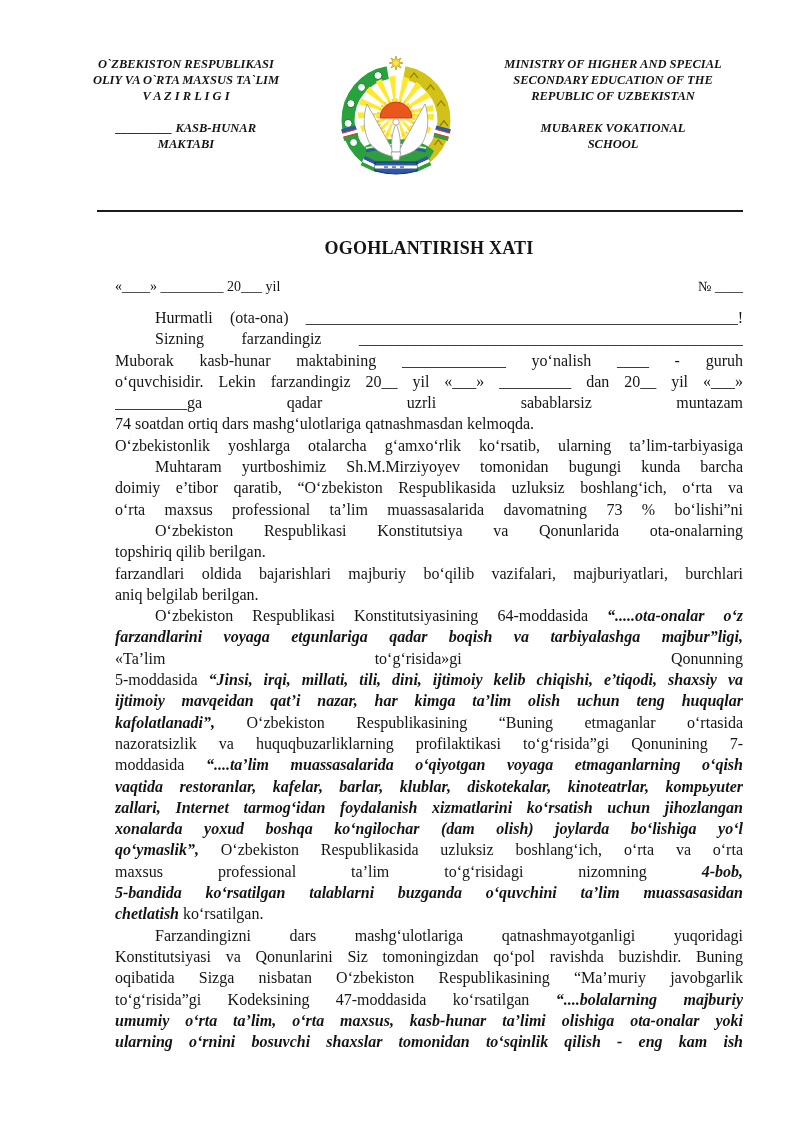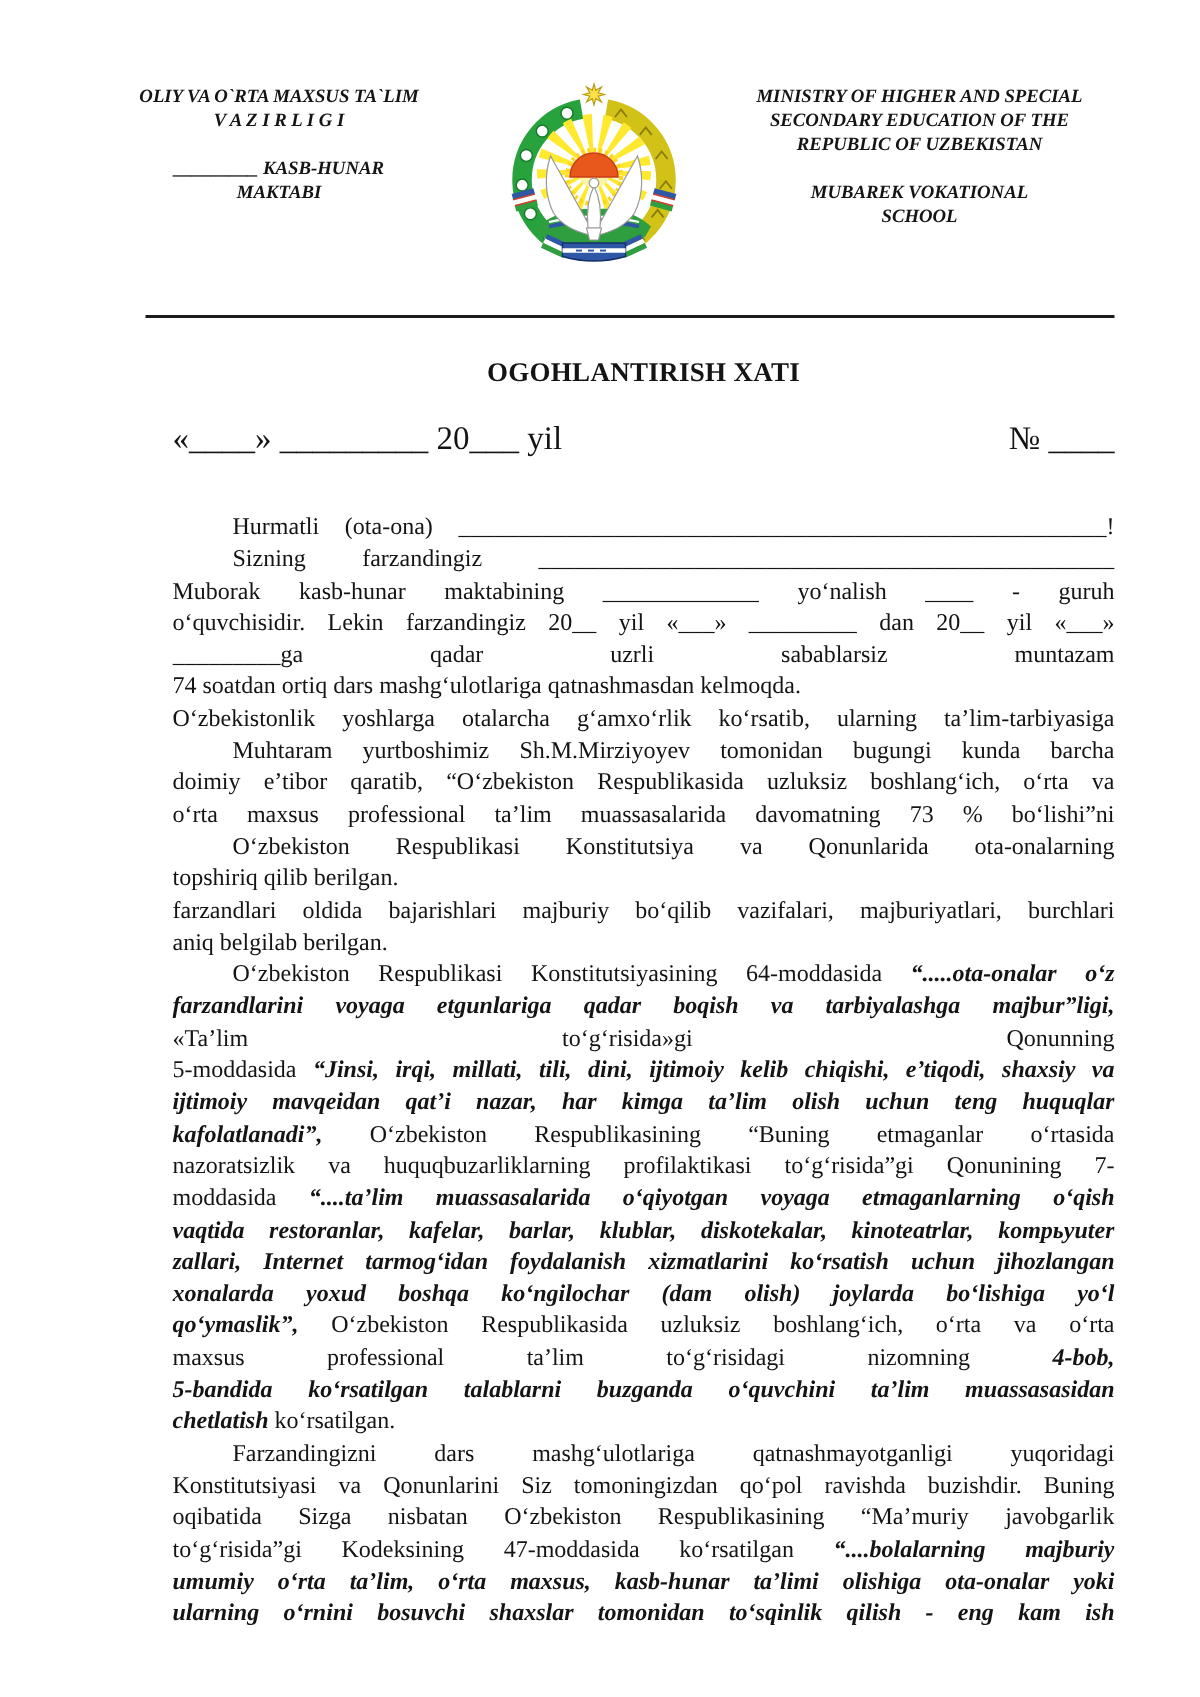--- a/index.html
+++ b/index.html
@@ -8,34 +8,35 @@
   .header{display:flex;justify-content:space-between;align-items:flex-start;
           padding:54px 54px 0 60px;height:124px;box-sizing:content-box;}
   .hblock{font-weight:bold;font-style:italic;font-size:12.5px;line-height:16px;
           text-align:center;padding-top:2px;}
   .hblock.left{width:252px;}
   .hblock.right{width:266px;}
   .emblem{width:132px;display:flex;justify-content:center;}
   .emblem svg{display:block;}
   .rule{margin:32px 57px 0 97px;border-top:2.6px solid #1b1b1b;}
   .title{margin:26px 57px 0 115px;text-align:center;font-weight:bold;font-size:18px;letter-spacing:.2px;}
-  .meta{display:flex;justify-content:space-between;margin:20px 57px 0 115px;font-size:22px;}
-  .body{margin:38px 57px 0 115px;font-size:16px;}
+  .meta{display:flex;justify-content:space-between;margin:20px 57px 0 115px;font-size:14px;}
+  .body{margin:14px 57px 0 115px;font-size:16px;}
   .bline{height:21.3px;overflow:hidden;}
   .just{text-align:justify;text-align-last:justify;}
   .ind{text-indent:40px;}
   .bi{font-weight:bold;font-style:italic;}
 </style>
 </head>
 <body>
 
 <div class="page">
 
   <div class="header">
     <div class="hblock left">
+        <div class="hline">O`ZBEKISTON RESPUBLIKASI</div>
         <div class="hline">OLIY VA O`RTA MAXSUS TA`LIM</div>
         <div class="hline">V A Z I R L I G I</div>
         <div class="hline">&nbsp;</div>
         <div class="hline">_________  KASB-HUNAR</div>
         <div class="hline">MAKTABI</div>
       </div>
 
     <div class="emblem">
       <svg width="126" height="124" viewBox="0 0 126 124" xmlns="http://www.w3.org/2000/svg">
 

